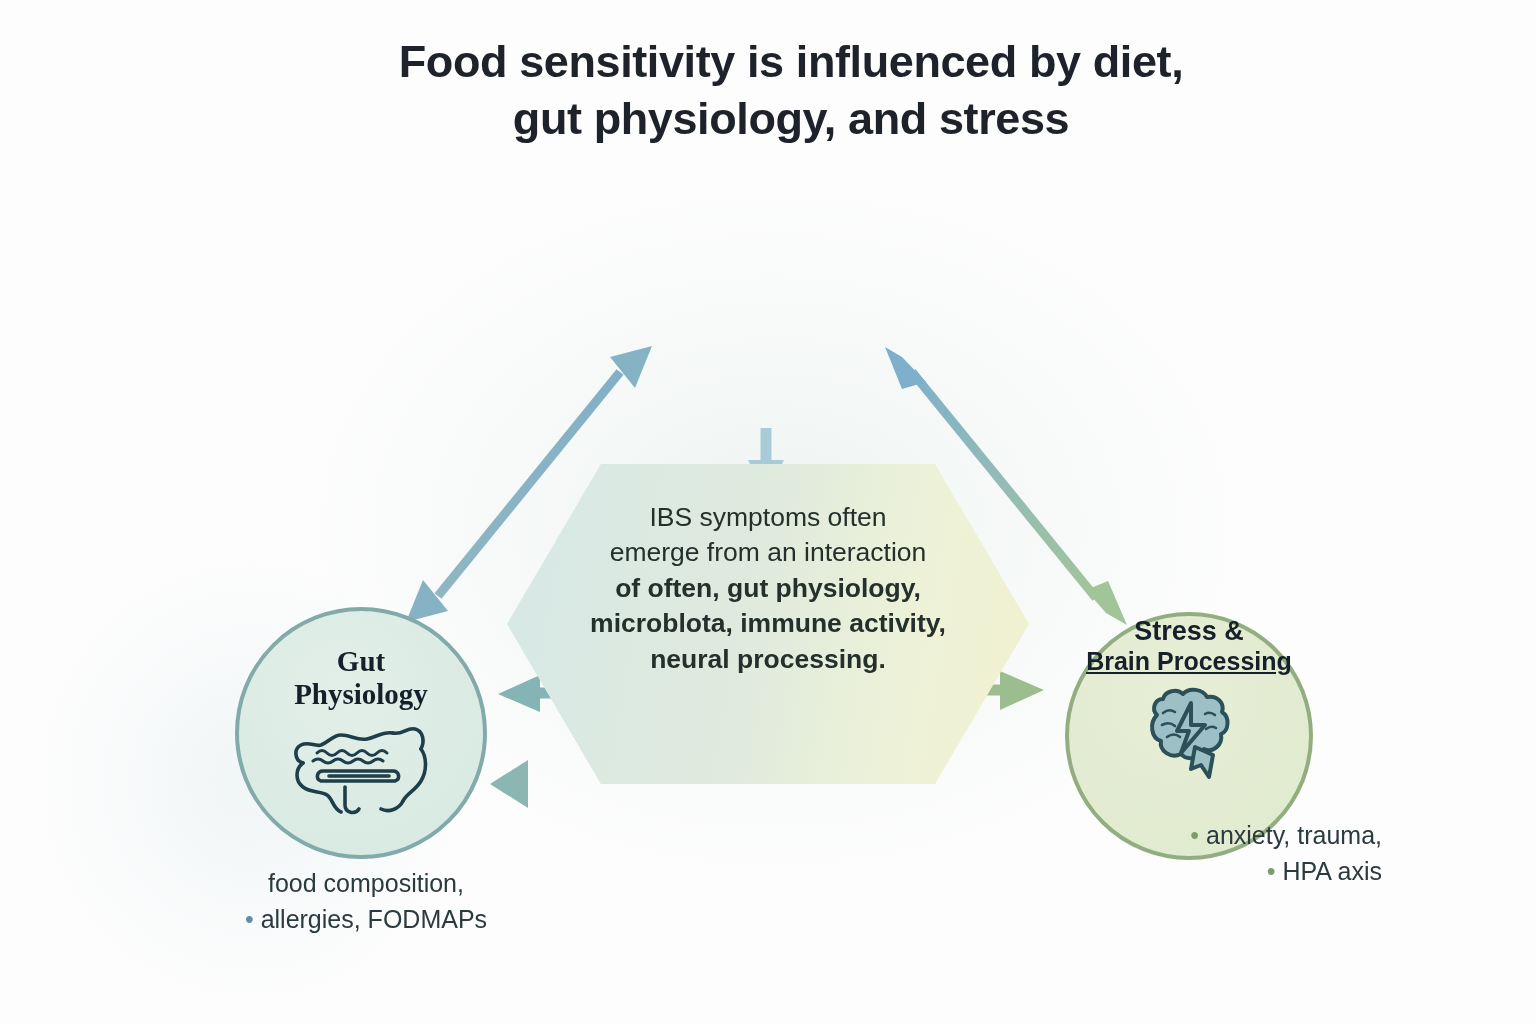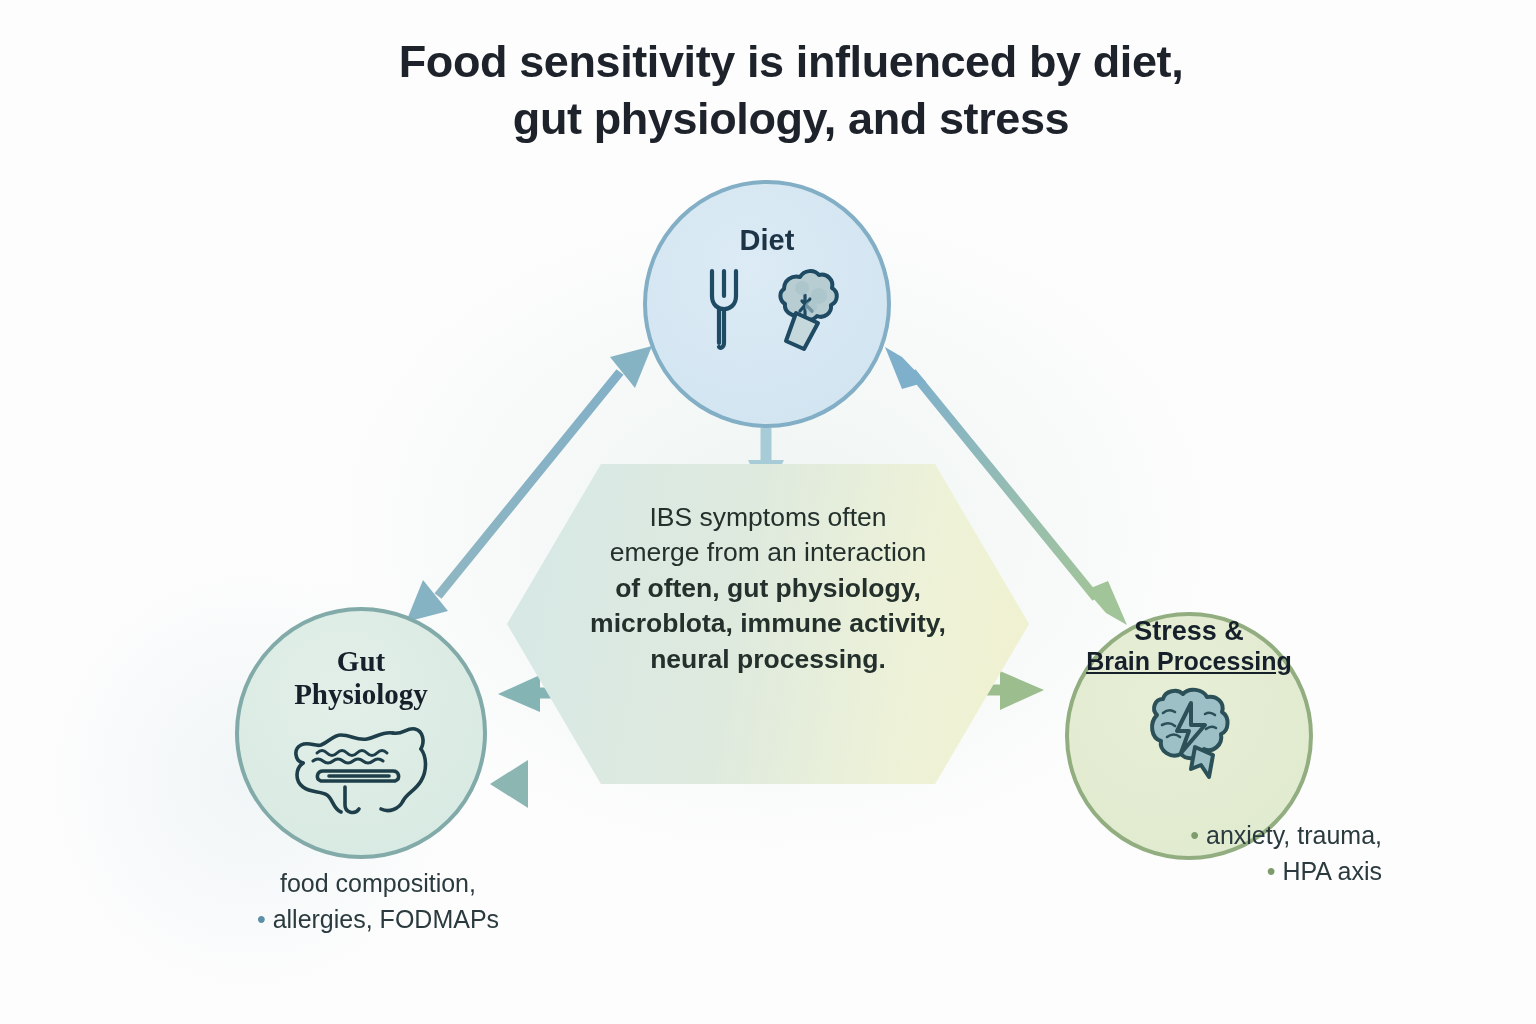--- a/index.html
+++ b/index.html
@@ -123,21 +123,21 @@
   .node-icon { margin-top: 6px; }
 
   
   .caption {
     position: absolute;
     font-size: 25px;
     line-height: 1.42;
     color: #2a3a3e;
   }
   #caption-gut {
-    left: 202px; top: 866px;
+    left: 190px; top: 866px;
     width: 352px;
     text-align: center;
   }
   #caption-stress {
     left: 1030px; top: 818px;
     width: 352px;
     text-align: right;
   }
   .bullet-dot { color:#5e8fa8; }
   .bullet-dot.green { color:#7d9c6b; }
@@ -210,47 +210,20 @@
     <div id="hex-shape"></div>
     <div id="hex-text">
       <div class="t-reg">IBS symptoms often</div>
       <div class="t-reg">emerge from an interaction</div>
       <div class="t-bold">of often, gut physiology,</div>
       <div class="t-bold">microblota, immune activity,</div>
       <div class="t-bold">neural processing.</div>
     </div>
   </div>
 
-  <div class="node" id="node-diet">
-    <div class="node-label">Diet</div>
-    <div class="node-icon">
-      <svg width="150" height="92" viewBox="0 0 150 92">
-
-        <g stroke="#1e4a63" stroke-width="4.2" fill="none" stroke-linecap="round" stroke-linejoin="round">
-          <path d="M 20 8 L 20 33"></path>
-          <path d="M 32 8 L 32 33"></path>
-          <path d="M 44 8 L 44 33"></path>
-          <path d="M 20 33 C 20 42 26 46 32 46 C 38 46 44 42 44 33"></path>
-          <path d="M 32 46 L 32 80 C 32 84 28.5 86 27 84 L 27 84"></path>
-          <path d="M 27 46 L 27 80"></path>
-        </g>
-
-        <g>
-          <path d="M 92 26 C 92 17 100 12 108 14 C 112 7 122 6 127 12 C 135 10 142 17 140 25
-                   C 147 29 146 39 139 42 C 140 50 132 56 125 53 C 120 59 110 58 107 52
-                   C 99 54 92 48 93 41 C 87 37 87 29 92 26 Z" fill="#b7cdd2" stroke="#1e4a63" stroke-width="4" stroke-linejoin="round"></path>
-          <path d="M 104 50 L 94 78 L 112 86 L 126 60 Z" fill="#c5d8dc" stroke="#1e4a63" stroke-width="4" stroke-linejoin="round"></path>
-          <path d="M 110 38 L 120 48 M 118 36 L 108 48 M 113 32 L 113 54" stroke="#1e4a63" stroke-width="3.2" fill="none" stroke-linecap="round"></path>
-          <circle cx="110" cy="25" r="7" fill="#a8c3c9" opacity="0.75"></circle>
-          <circle cx="127" cy="33" r="8" fill="#a8c3c9" opacity="0.75"></circle>
-          <circle cx="119" cy="44" r="6" fill="#a8c3c9" opacity="0.6"></circle>
-        </g>
-      </svg>
-    </div>
-  </div>
 
   <div class="node" id="node-gut">
     <div class="node-label">
       <span>Gut</span>
       <span class="lbl-2">Physiology</span>
     </div>
     <div class="node-icon">
       <svg width="168" height="104" viewBox="0 0 168 104">
         <g stroke="#1e3f4a" stroke-width="3.6" fill="none" stroke-linecap="round" stroke-linejoin="round">
 

